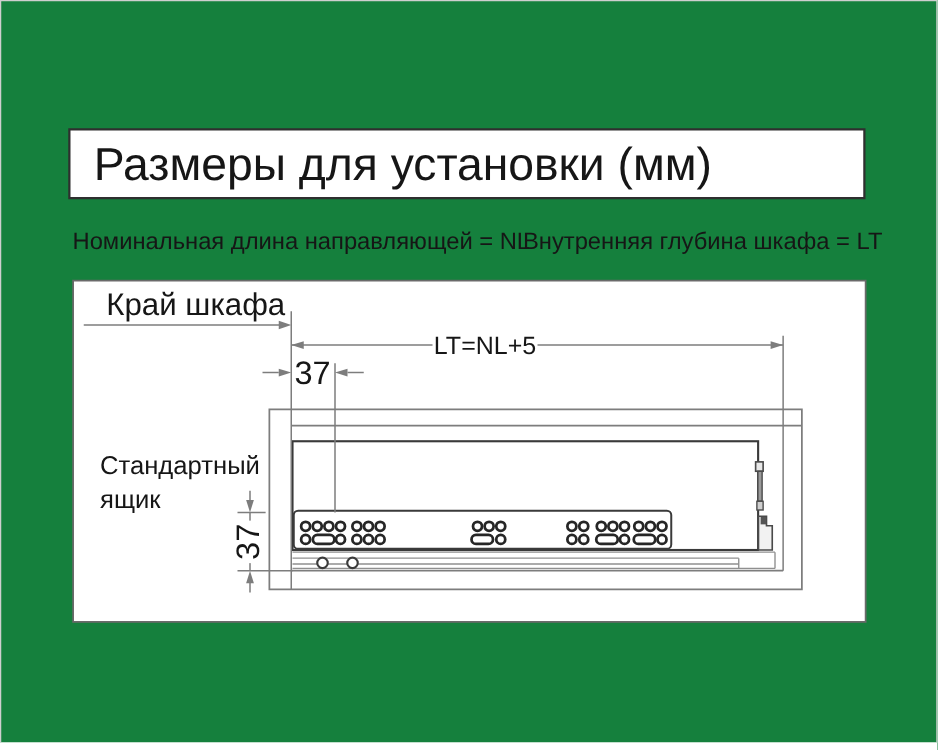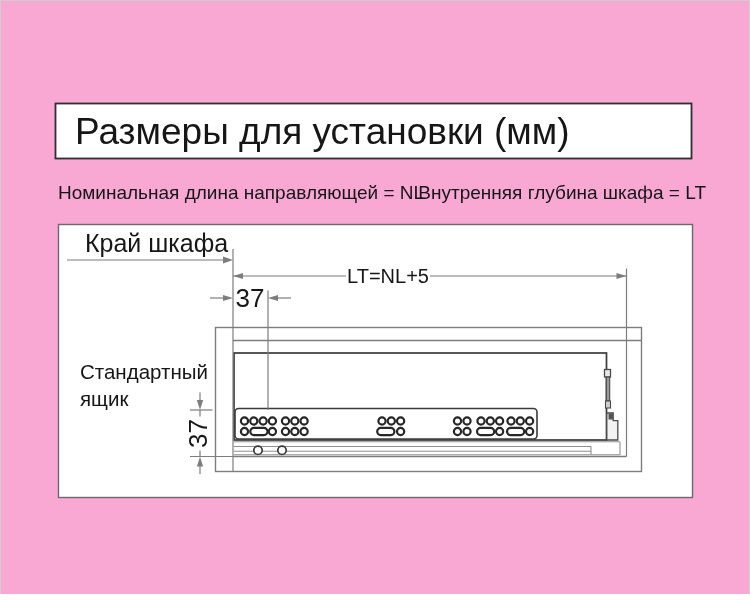--- a/index.html
+++ b/index.html
@@ -1,16 +1,16 @@
 <!DOCTYPE html>
 <html><head>
 <meta charset="utf-8">
 <style>
   html,body{margin:0;padding:0;background:#ffffff;}
-  .stage{position:relative;width:750px;height:594px;background:#f9a8d4;overflow:hidden;}
+  .stage{position:relative;width:750px;height:594px;background:#15803d;overflow:hidden;}
   svg{position:absolute;left:0;top:0;}
   .txt{fill:#161616;font-family:"Liberation Sans",sans-serif;}
   .ln-g{stroke:#7d7d7d;stroke-width:1.2;fill:none;}
   .ln-c{stroke:#7d7d7d;stroke-width:1.4;fill:none;}
   .ln-r{stroke:#8f8f8f;stroke-width:1.1;fill:none;}
   .dk{stroke:#3a3a3a;fill:#ffffff;}
   .hole{stroke:#262626;stroke-width:2.2;fill:#ffffff;}
   .arr{fill:#7d7d7d;stroke:none;}
   .frame{fill:none;}
 </style>

